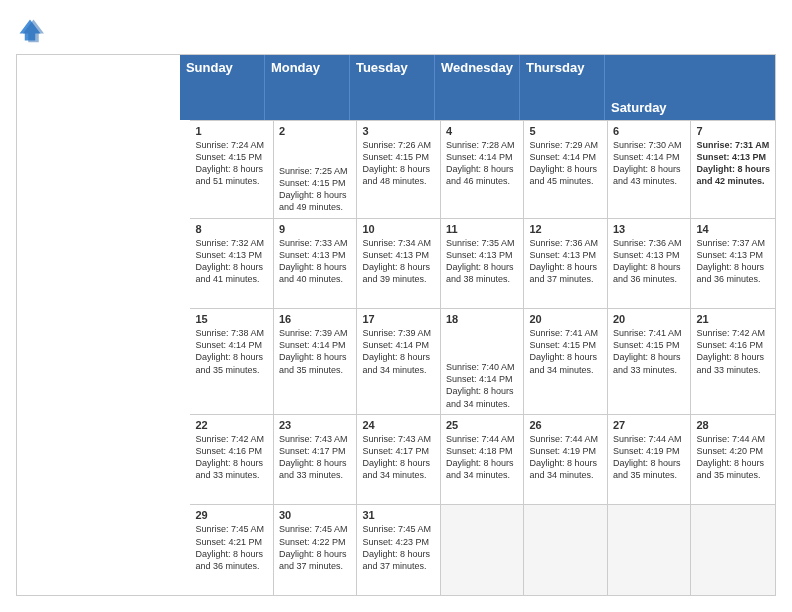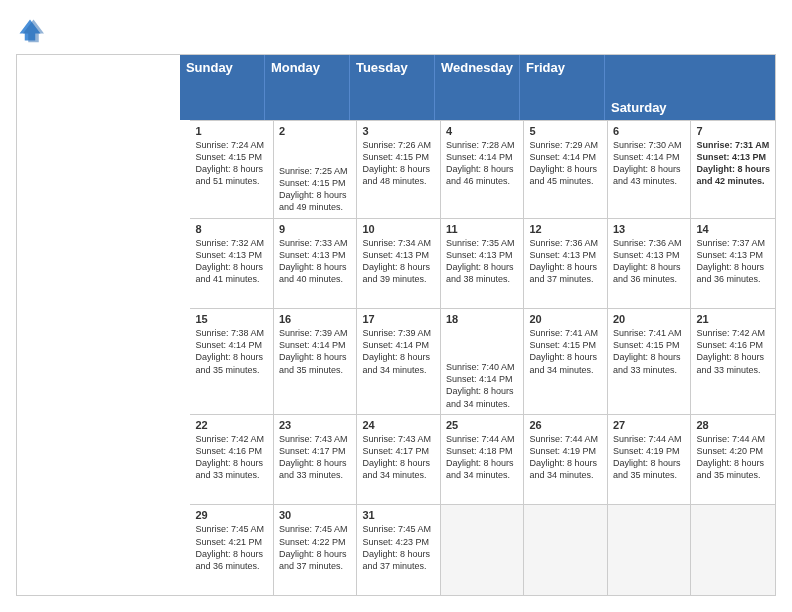--- a/index.html
+++ b/index.html
@@ -129,21 +129,21 @@
       <div class="subtitle"></div>
     </div>
   </div>
 
   <div class="calendar">
     <div class="cal-header">
     <div class="cal-header-cell">Sunday</div>
         <div class="cal-header-cell">Monday</div>
         <div class="cal-header-cell">Tuesday</div>
         <div class="cal-header-cell">Wednesday</div>
-        <div class="cal-header-cell">Friday</div>
+        <div class="cal-header-cell">Thursday</div>
         <div class="cal-header-cell">Saturday</div>
       </div>
     <div class="cal-body">
     <div class="cal-row">
           <div class="cal-cell">
             <span class="day-num">1</span>
             <div class="cell-text" style="white-space: pre-line;">Sunrise: 7:24 AM
 Sunset: 4:15 PM
 Daylight: 8 hours
 and 51 minutes.</div>

